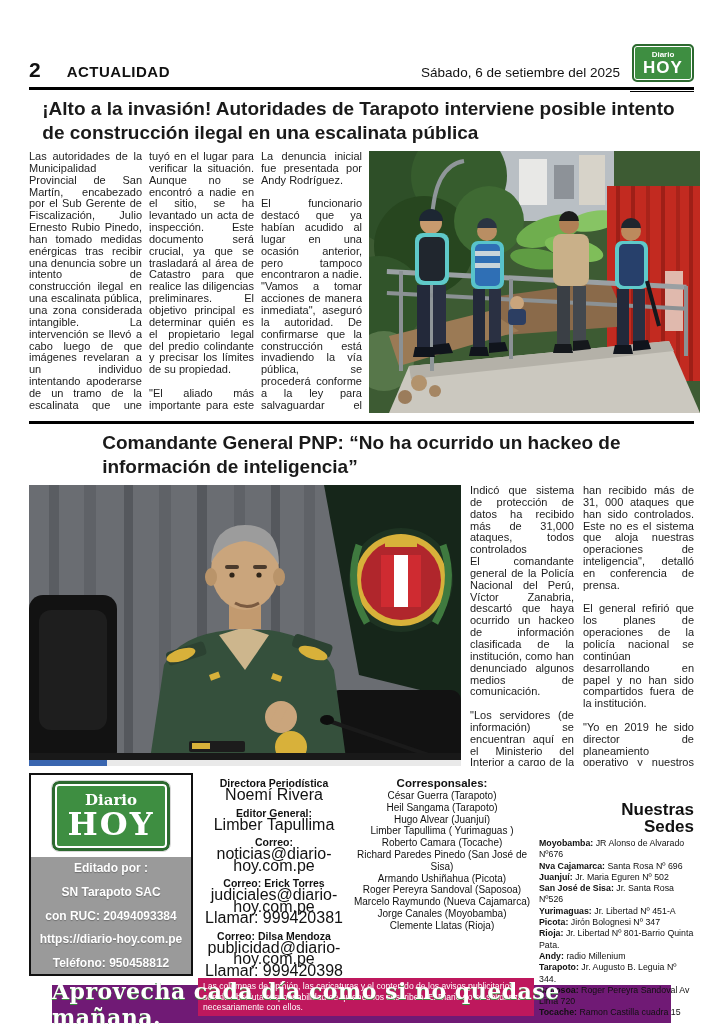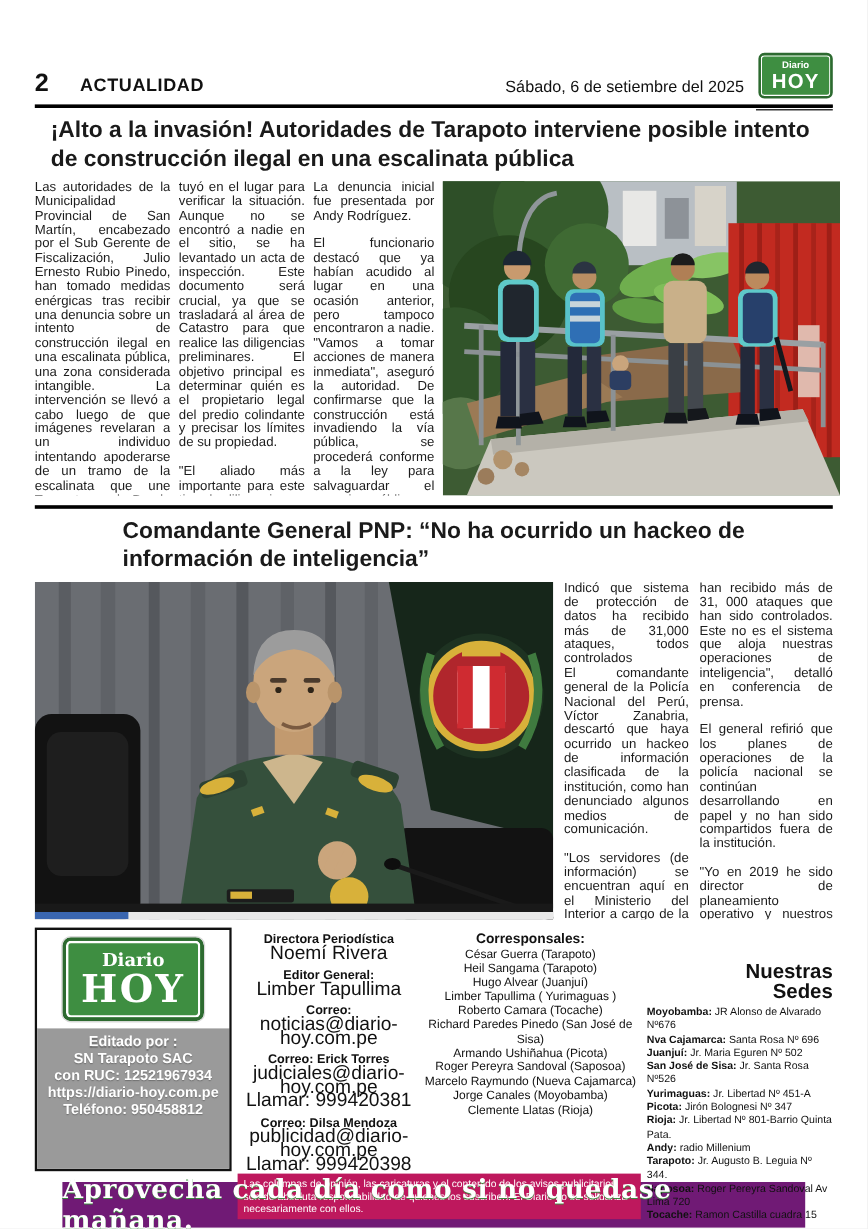--- a/index.html
+++ b/index.html
@@ -44,21 +44,21 @@
     width:164px;border:2px solid #111;box-sizing:border-box;display:flex;flex-direction:column;flex:none;
   }
   .fleft .logo-area{background:#fff;height:82px;display:flex;align-items:center;justify-content:center;}
   .logo-lg{
     background:#3e8e41;border:3px solid #2d6a30;border-radius:7px;outline:1px solid #d9d9d9;
     width:112px;height:64px;display:flex;flex-direction:column;align-items:center;justify-content:center;
     box-shadow:inset 0 0 0 2px #fff;
   }
   .logo-lg .t{color:#fff;font-weight:bold;font-size:15px;line-height:15px;font-family:"DejaVu Serif",serif;}
   .logo-lg .m{color:#fff;font-weight:bold;font-size:32px;line-height:32px;letter-spacing:2px;font-family:"DejaVu Serif",serif;}
-  .fleft .contact{background:#9a9a9a;flex:1;display:flex;flex-direction:column;justify-content:flex-start;padding:4px 2px;}
+  .fleft .contact{background:#9a9a9a;flex:1;display:flex;flex-direction:column;justify-content:space-between;padding:4px 2px;}
   .contact .line{color:#fff;font-weight:bold;font-size:12px;text-align:center;text-shadow:0 1px 1px #6e6e6e;}
   .fmid{width:336px;flex:none;display:flex;flex-direction:column;}
   .fmid-cols{display:flex;flex:1;}
   .staff{width:152px;flex:none;text-align:center;padding-top:4px;}
   .staff .b{font-weight:bold;font-size:10.5px;line-height:12px;display:block;margin-top:6px;}
   .staff .n{font-size:16px;line-height:11.5px;display:block;}
   .corr{flex:1;text-align:center;padding-top:4px;}
   .corr .title{font-weight:bold;font-size:11.5px;margin-bottom:1px;}
   .corr .list-line{font-size:10px;line-height:11.8px;}
   .disclaimer{
@@ -290,21 +290,21 @@
       <div class="fleft">
         <div class="logo-area">
           <div class="logo-lg">
             <span class="t">Diario</span>
             <span class="m">HOY</span>
           </div>
         </div>
         <div class="contact">
             <div class="line">Editado por :</div>
             <div class="line">SN Tarapoto SAC</div>
-            <div class="line">con RUC: 12521967934</div>
+            <div class="line">con RUC: 20494093384</div>
             <div class="line">https://diario-hoy.com.pe</div>
             <div class="line">Teléfono: 950458812</div>
           </div>
       </div>
 
       <div class="fmid">
         <div class="fmid-cols">
           <div class="staff">
             <span class="b" style="margin-top:0">Directora Periodística</span>
             <span class="n">Noemí Rivera</span>

